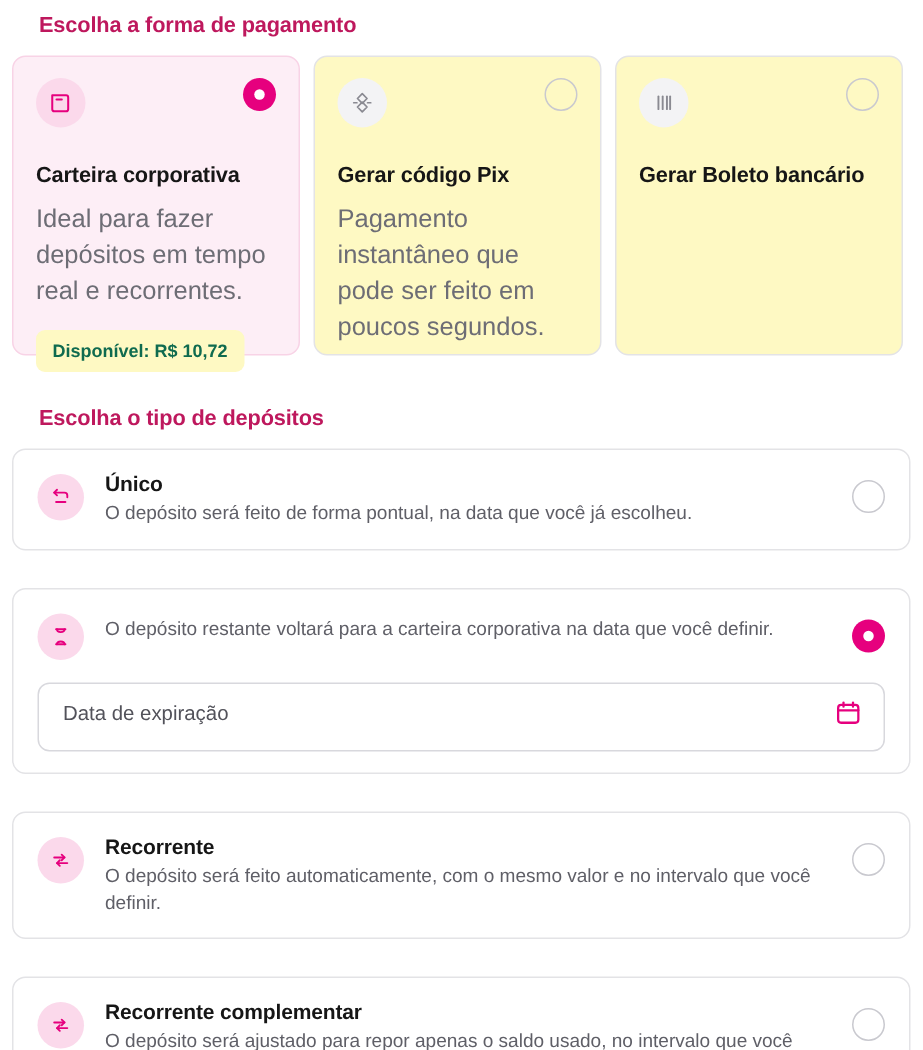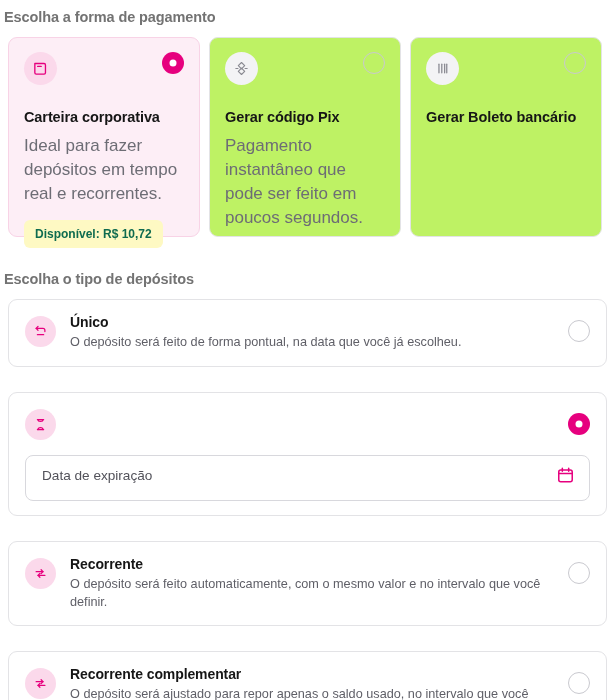--- a/index.html
+++ b/index.html
@@ -17,39 +17,39 @@
   .page {
     width: 615px;
     height: 700px;
     position: relative;
     box-sizing: border-box;
     padding: 0 0 0 0;
   }
   .section-title {
     font-size: 14.5px;
     font-weight: bold;
-    color: #737373;
-    margin: 9px 0 0 4px;
+    color: #be185d;
+    margin: 9px 0 0 26px;
     letter-spacing: -0.1px;
   }
 
   
   .methods {
     display: flex;
     gap: 9px;
     margin: 12px 0 0 8px;
     width: 800px;
   }
   .method-card {
     width: 192px;
     min-width: 192px;
     box-sizing: border-box;
     border: 1px solid #e3e3e6;
     border-radius: 9px;
-    background: #bef264;
+    background: #fef9c3;
     padding: 14px 15px 16px 15px;
     position: relative;
     height: 200px;
   }
   .method-card.selected {
     background: #fdeef6;
     border-color: #f8d3e6;
   }
   .m-top {
     display: flex;
@@ -278,20 +278,21 @@
       <div class="dep-row">
         <div class="d-icon">
           <svg width="15" height="15" viewBox="0 0 24 24" fill="none" stroke="currentColor" stroke-width="2" stroke-linecap="round" stroke-linejoin="round">
             <path d="M7 4h10"></path>
               <path d="M7 20h10"></path>
             <path d="M8 4c0 4 8 4 8 0"></path>
             <path d="M8 20c0-4 8-4 8 0"></path>
           </svg>
         </div>
         <div class="d-text">
+          <div class="d-desc">O depósito restante voltará para a carteira corporativa na data que você definir.</div>
         </div>
         <div class="d-radio-wrap">
           <div class="radio on"></div>
         </div>
       </div>
       <div class="date-field">
         <div class="date-placeholder">Data de expiração</div>
         <div class="cal-icon">
           <svg width="19" height="19" viewBox="0 0 24 24" fill="none" stroke="currentColor" stroke-width="1.9" stroke-linecap="round" stroke-linejoin="round">
             <rect x="3.5" y="5" width="17" height="15" rx="2.5"></rect>

